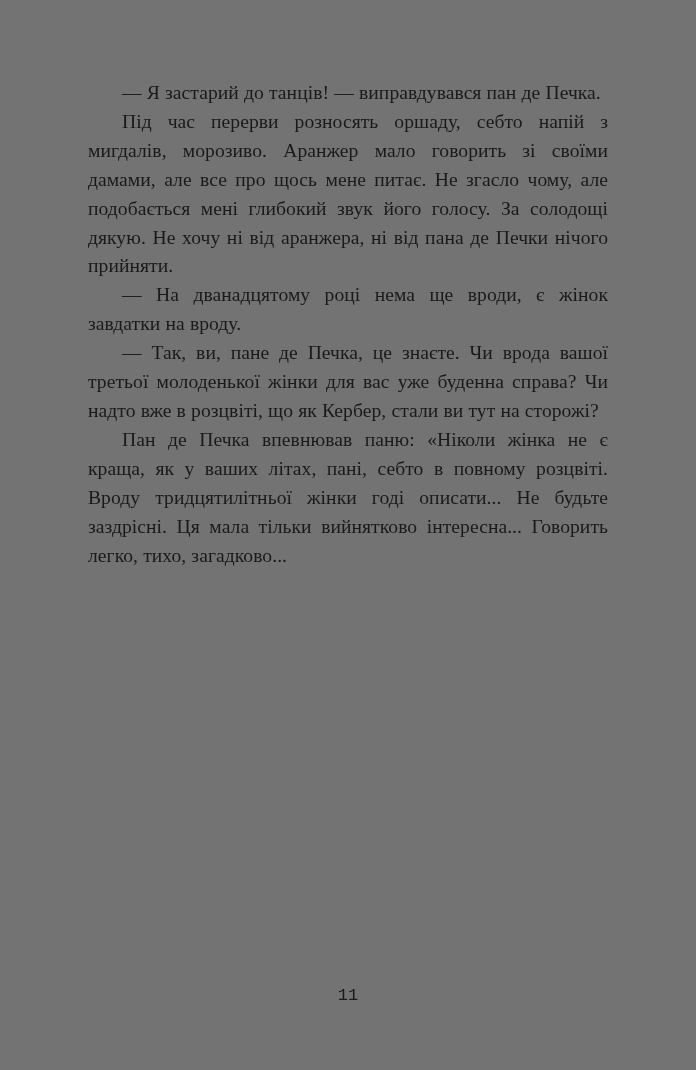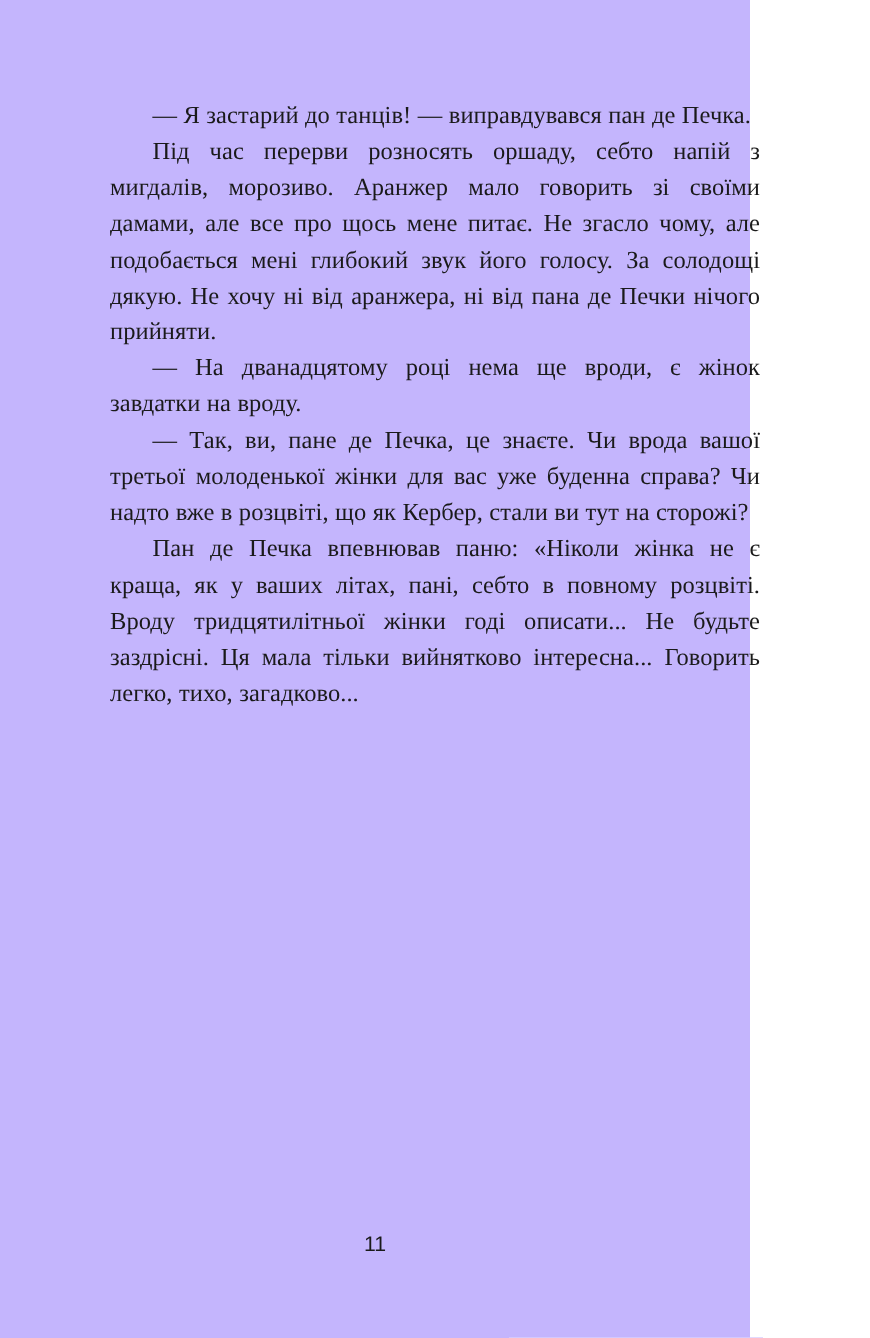--- a/index.html
+++ b/index.html
@@ -9,23 +9,23 @@
   body {
     width: 696px;
     height: 1070px;
     background: #ffffff;
     font-family: "Liberation Serif", "DejaVu Serif", serif;
     color: #1a1a1a;
     overflow: hidden;
   }
   .page {
     position: relative;
-    width: 600px;
+    width: 696px;
     height: 1070px;
-    background: #c4b5fd;
+    background: #737373;
     box-sizing: border-box;
   }
   .text-block {
     position: absolute;
     left: 88px;
     top: 79px;
     width: 520px;
   }
   .para {
     margin: 0;
@@ -44,21 +44,21 @@
   }
   .page-number {
     position: absolute;
     left: 0;
     right: 0;
     top: 986px;
     text-align: center;
     font-size: 17px;
     line-height: 20px;
     color: #1a1a1a;
-    font-family: Liberation Sans, sans-serif;
+    font-family: Liberation Mono, monospace;
   }
 </style>
 </head>
 <body>
 
 <div class="page">
 
   <div class="text-block">
     <p class="para">— Я застарий до танців! — виправдувався пан де Печка.</p>
     <p class="para">Під час перерви розносять оршаду, себто напій з мигдалів, морозиво. Аранжер мало говорить зі своїми дамами, але все про щось мене питає. Не згасло чому, але подобається мені глибокий звук його голосу. За солодощі дякую. Не хочу ні від аранжера, ні від пана де Печки нічого прийняти.</p>

